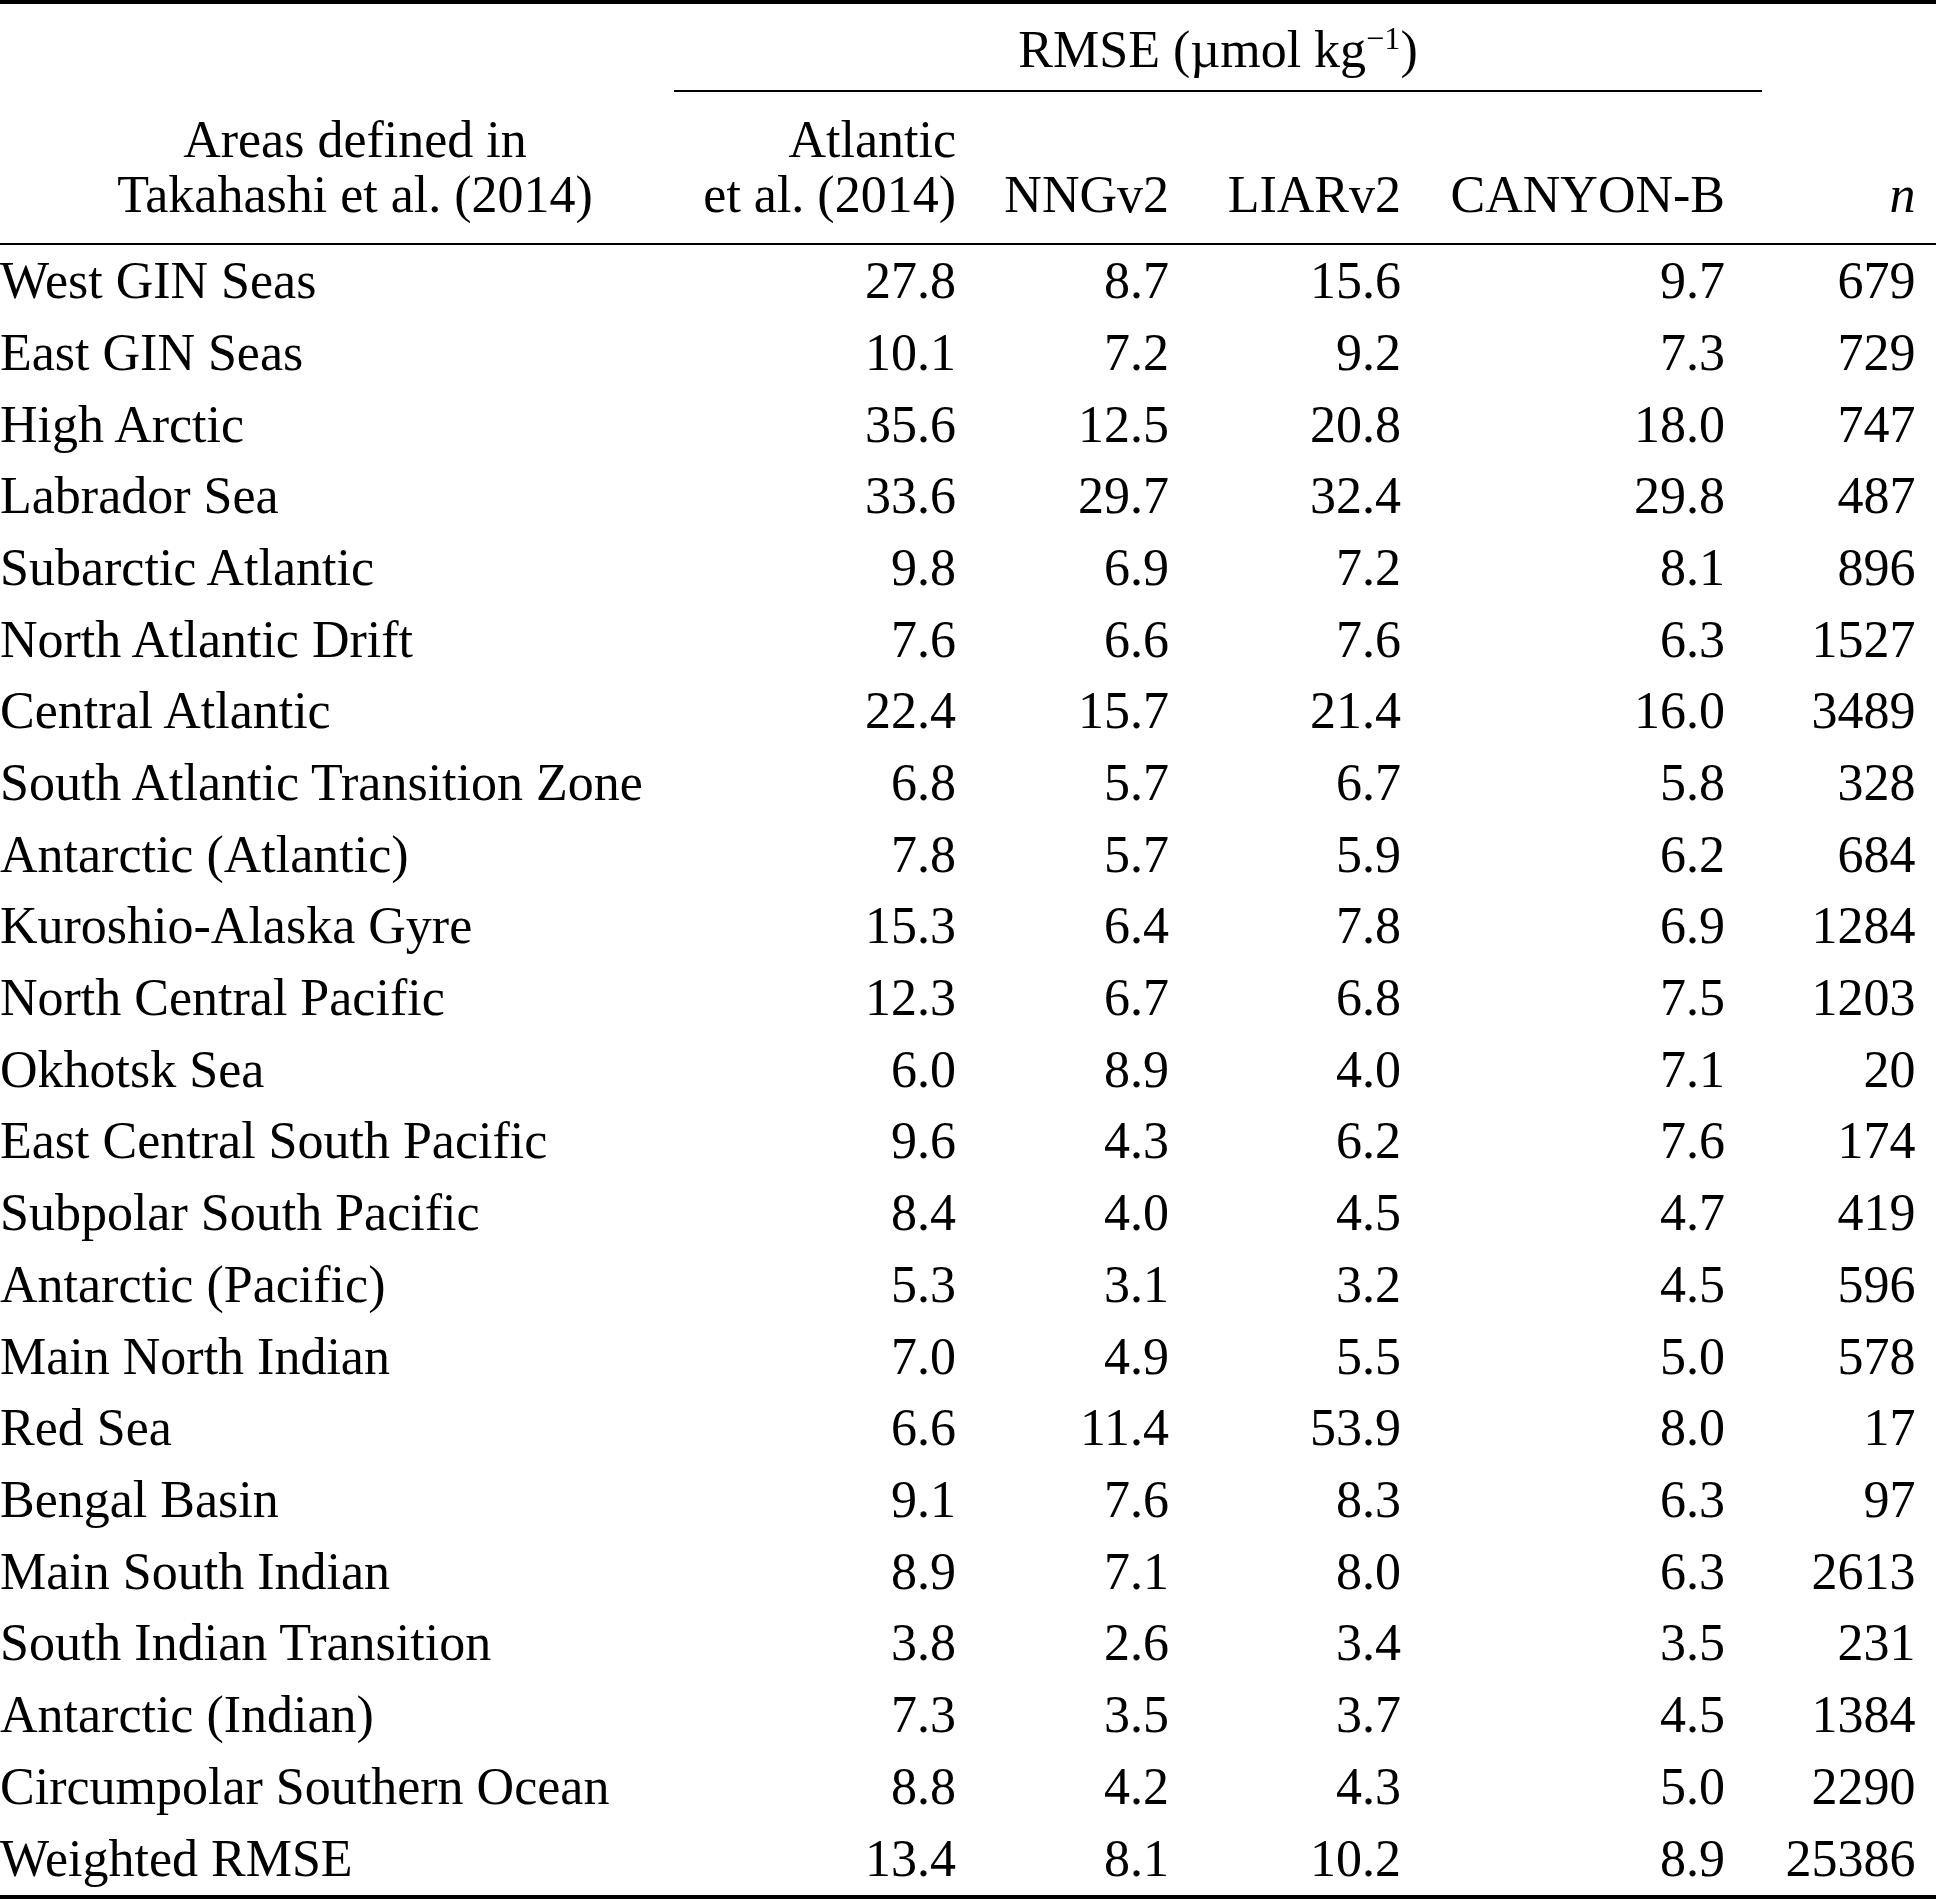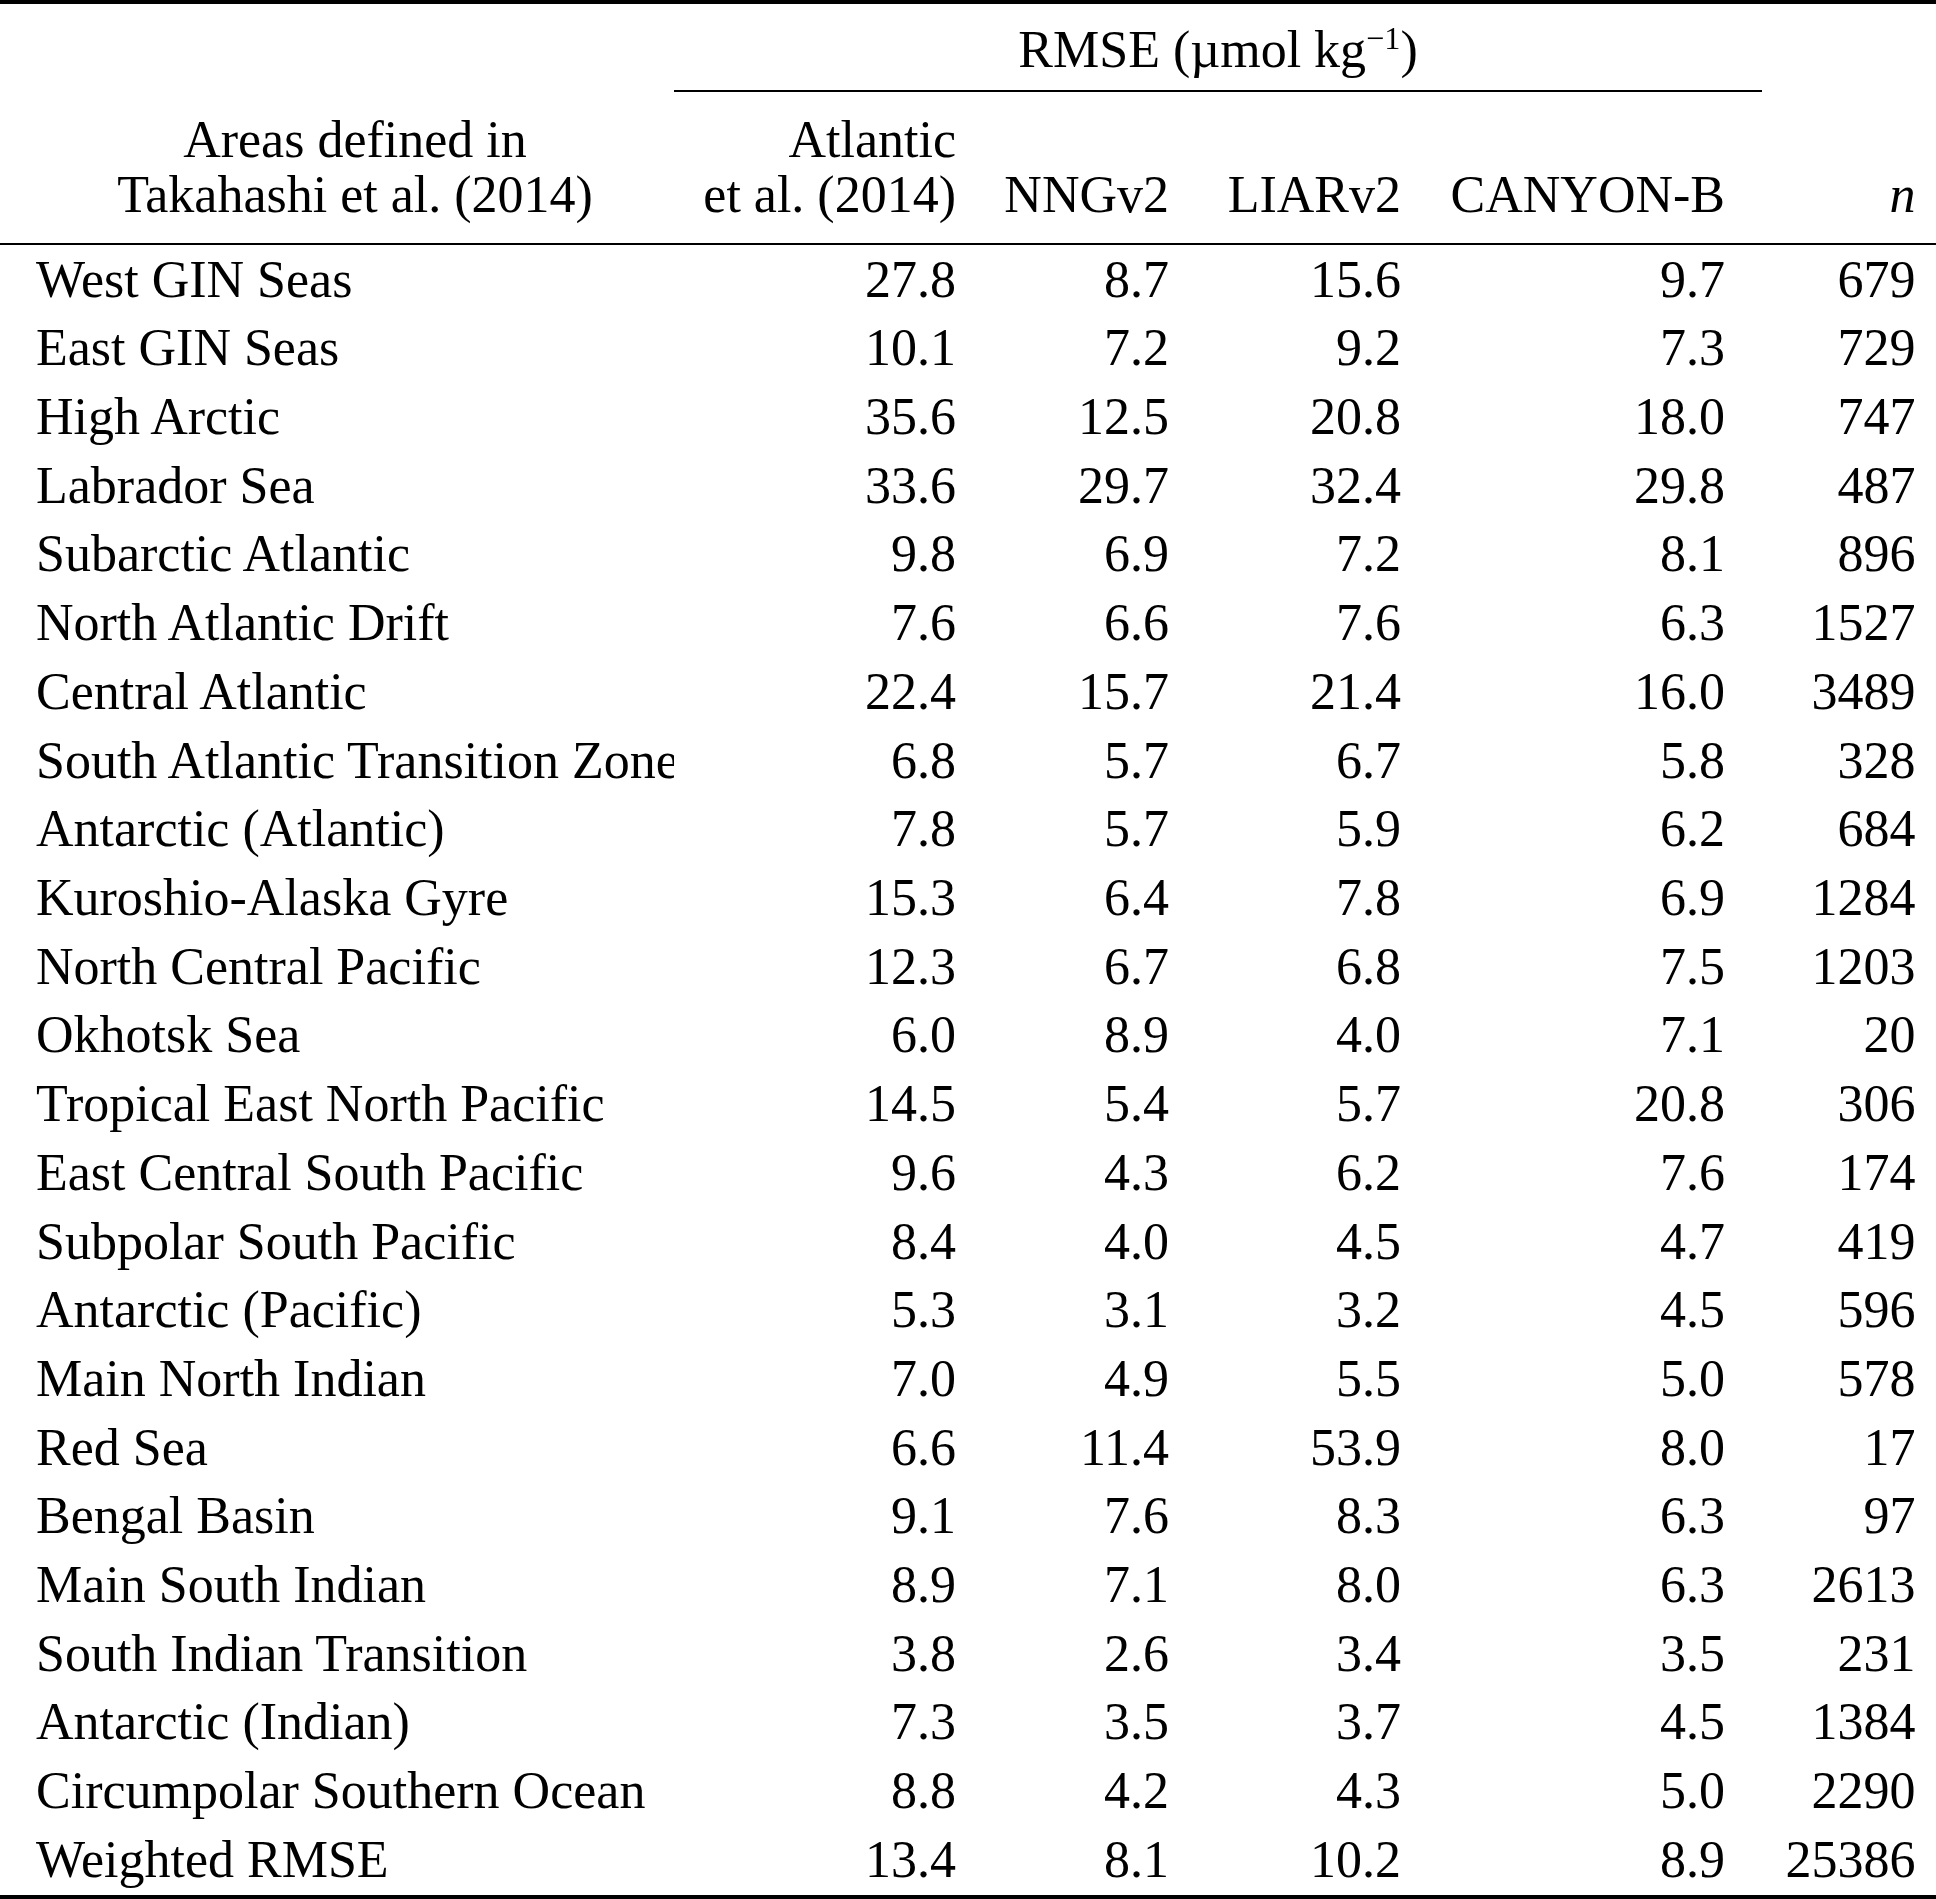--- a/index.html
+++ b/index.html
@@ -49,21 +49,20 @@
   .head-right { text-align: right; }
   .hline { display: block; }
   .italic { font-style: italic; }
   tbody td {
     text-align: right;
     line-height: 1;
     vertical-align: middle;
   }
   tbody td.area {
     text-align: left;
-    padding-left: 36px;
   }
   .c5 { padding-right: 37px; }
   .c6 { padding-right: 21.5px; }
   sup.unit-sup {
     font-size: 0.62em;
     vertical-align: baseline;
     position: relative;
     top: -0.55em;
   }
 </style>
@@ -192,28 +191,20 @@
       </tr>
       <tr>
         <td class="area">Okhotsk Sea</td>
         <td>6.0</td>
         <td>8.9</td>
         <td>4.0</td>
         <td class="c5">7.1</td>
         <td class="c6">20</td>
       </tr>
       <tr>
-        <td class="area">Tropical East North Pacific</td>
-        <td>14.5</td>
-        <td>5.4</td>
-        <td>5.7</td>
-        <td class="c5">20.8</td>
-        <td class="c6">306</td>
-      </tr>
-      <tr>
         <td class="area">East Central South Pacific</td>
         <td>9.6</td>
         <td>4.3</td>
         <td>6.2</td>
         <td class="c5">7.6</td>
         <td class="c6">174</td>
       </tr>
       <tr>
         <td class="area">Subpolar South Pacific</td>
         <td>8.4</td>

